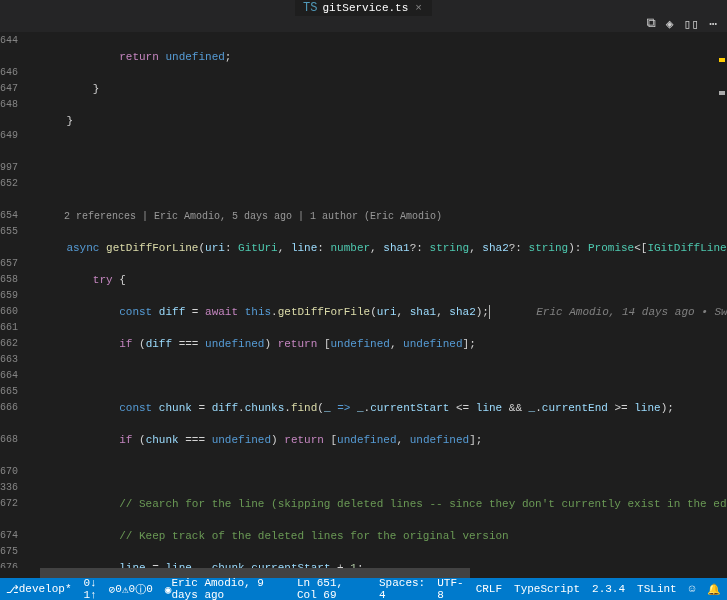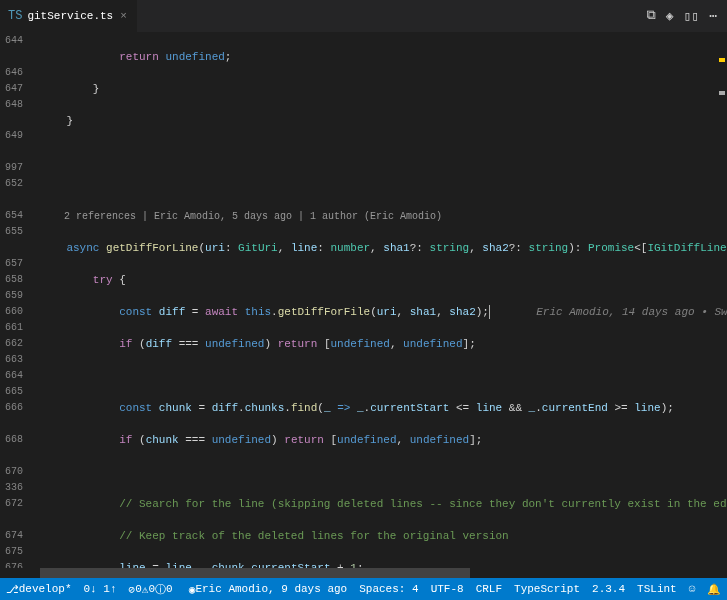--- a/index.html
+++ b/index.html
@@ -13,20 +13,21 @@
       overflow: hidden;
       display: flex;
       flex-direction: column;
     }
     .tabbar {
       height: 33px;
       background: #252526;
       display: flex;
       align-items: center;
       border-bottom: 1px solid #1e1e1e;
+      flex-direction: column;
     }
     .tab {
       height: 33px;
       padding: 0 8px;
       display: flex;
       align-items: center;
       gap: 5px;
       background: #1e1e1e;
       font-size: 11px;
       color: #ffffff;
@@ -42,21 +43,21 @@
     .tab-actions span { color: #cccccc; cursor: pointer; font-size: 13px; }
     .editor {
       flex: 1;
       display: flex;
       overflow: auto;
       position: relative;
     }
     .gutter {
       width: 40px;
       flex-shrink: 0;
-      text-align: center;
+      text-align: left;
       padding-right: 12px;
       color: #858585;
       user-select: none;
       font-size: 10px;
     }
     .code-area {
       flex: 1;
       white-space: pre;
       font-size: 11px;
       line-height: 16px;
@@ -267,20 +268,21 @@
         <span>0</span>
       <span> ⓘ </span>
         <span>0</span>
     </div>
   </div>
   <div class="statusbar-section statusbar-right">
     <div class="statusbar-item">
       <span>◉ </span>
         <span>Eric Amodio, 9 days ago</span>
     </div>
+    <div class="statusbar-item">Ln 651, Col 69</div>
     <div class="statusbar-item">Spaces: 4</div>
     <div class="statusbar-item">UTF-8</div>
     <div class="statusbar-item">CRLF</div>
     <div class="statusbar-item">TypeScript</div>
     <div class="statusbar-item">2.3.4</div>
     <div class="statusbar-item">TSLint</div>
     <div class="statusbar-item">☺</div>
     <div class="statusbar-item">🔔</div>
   </div>
 </div>

